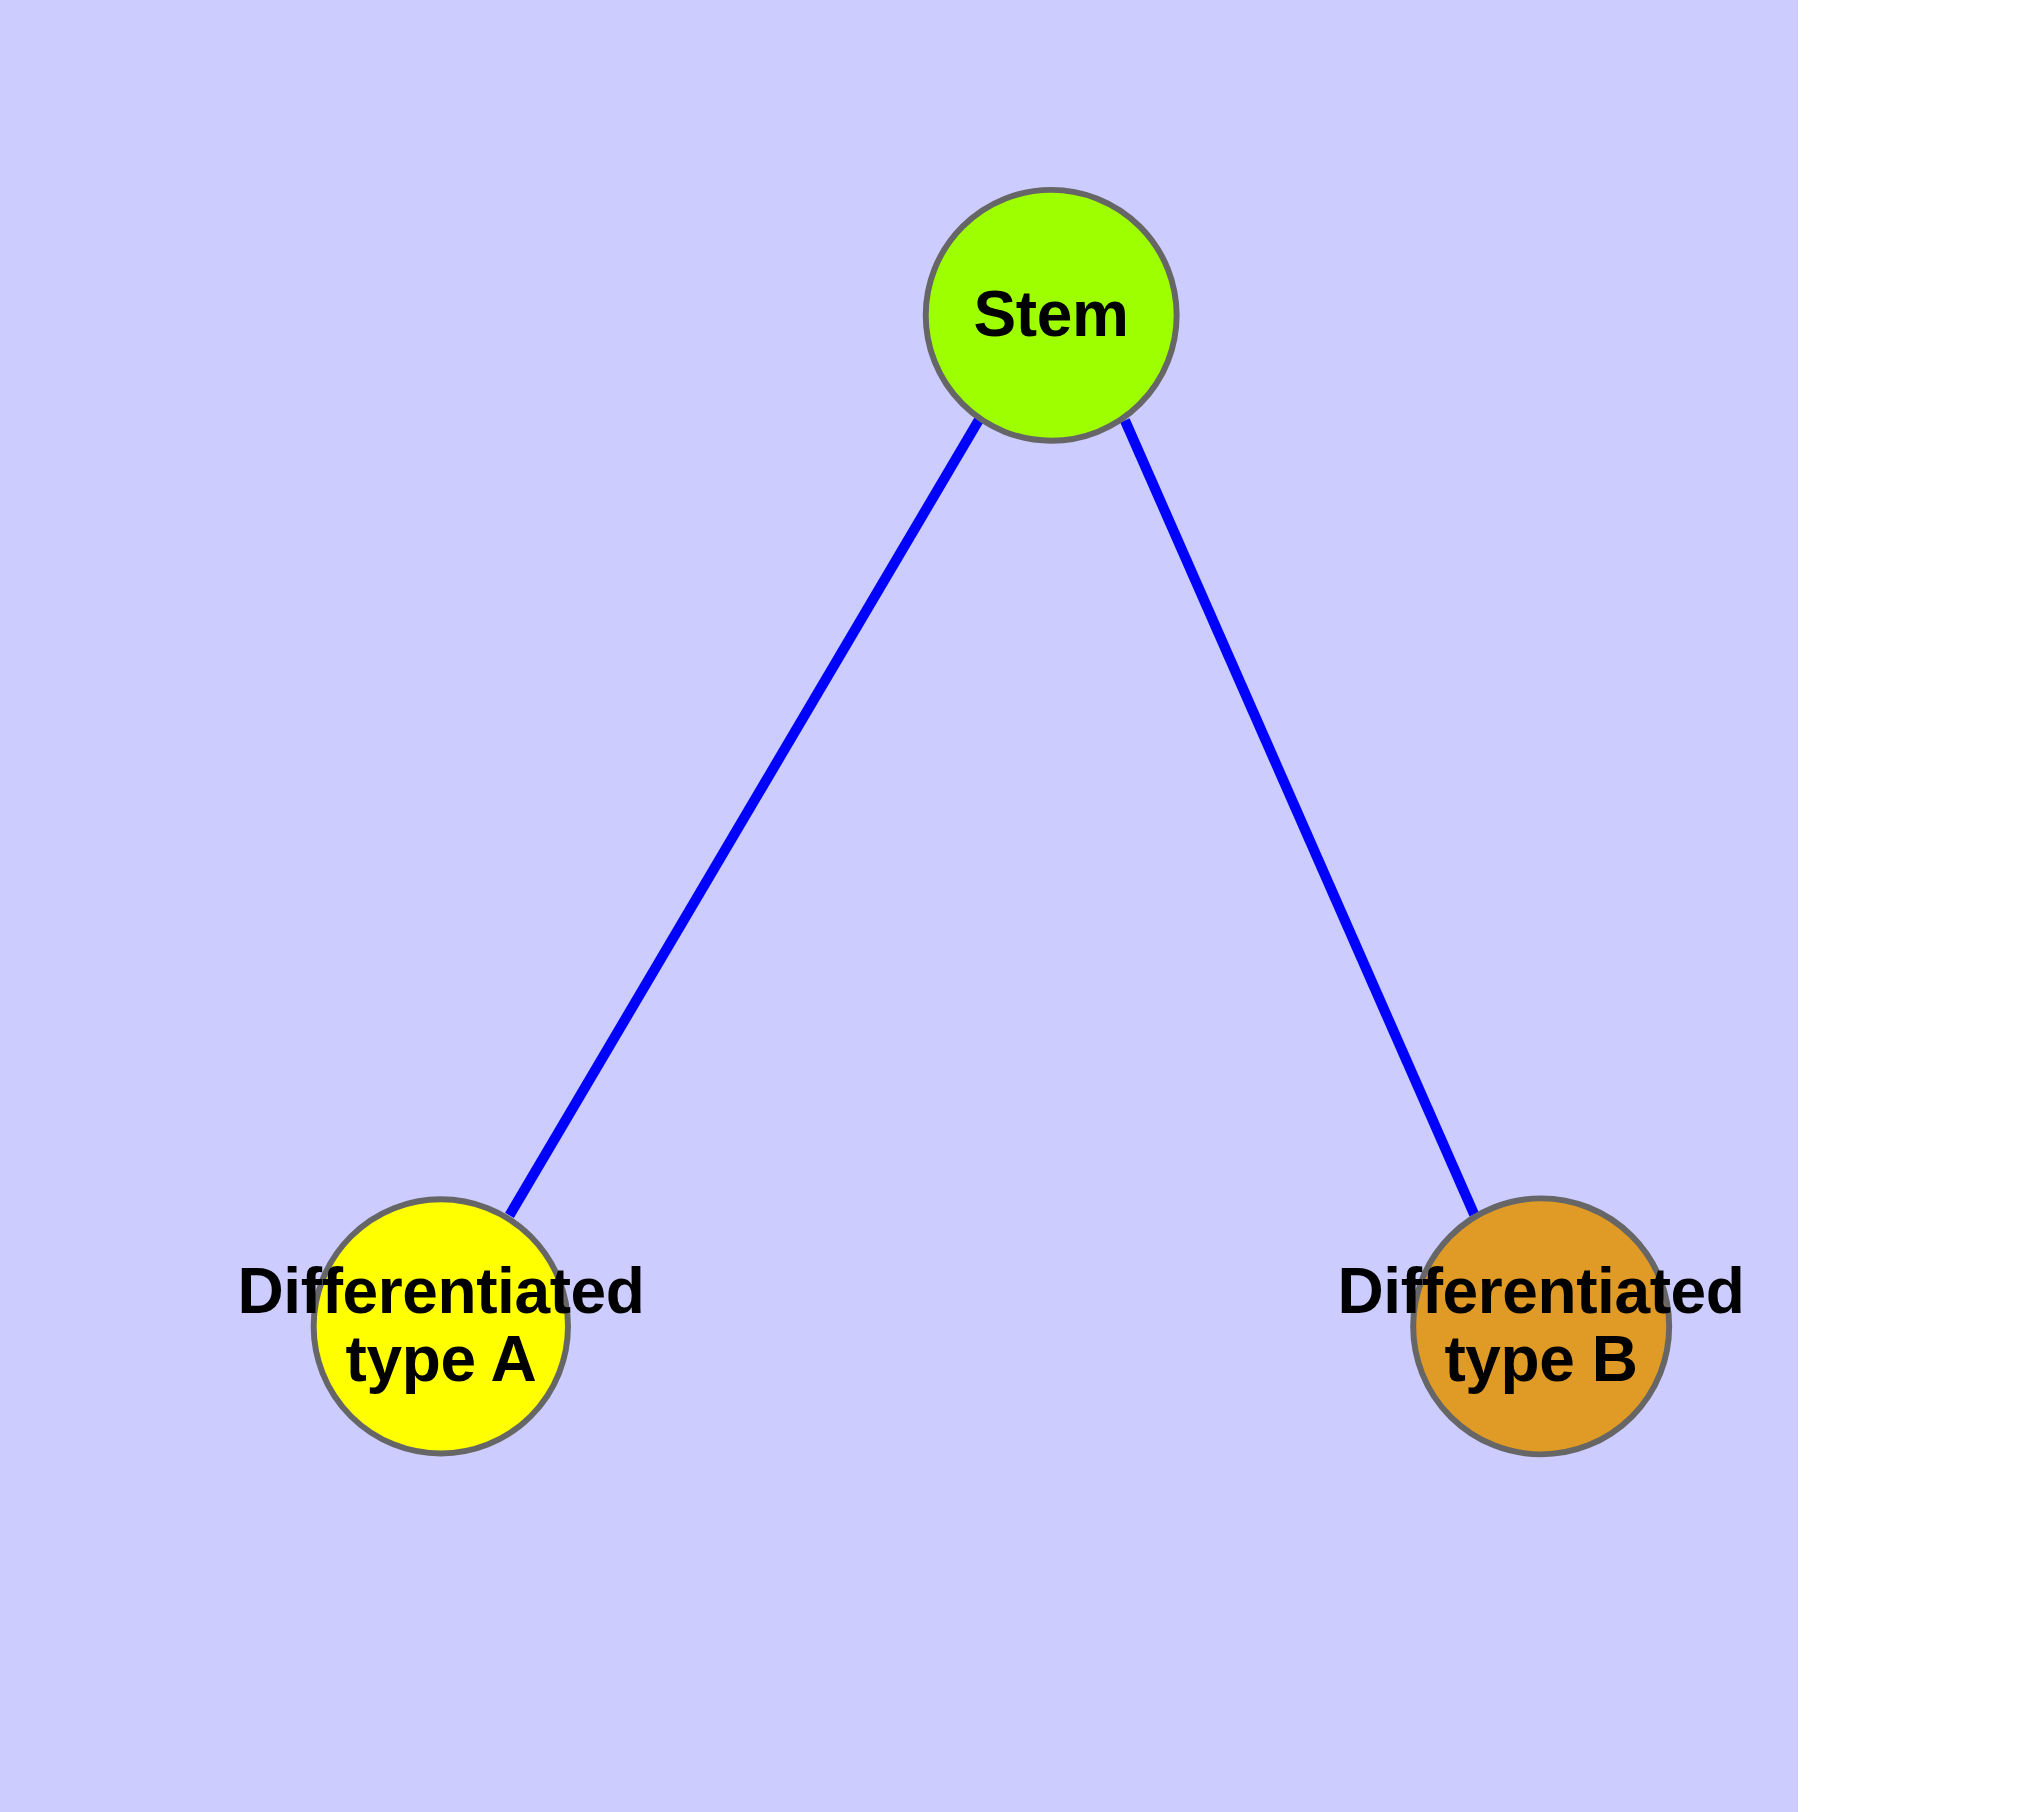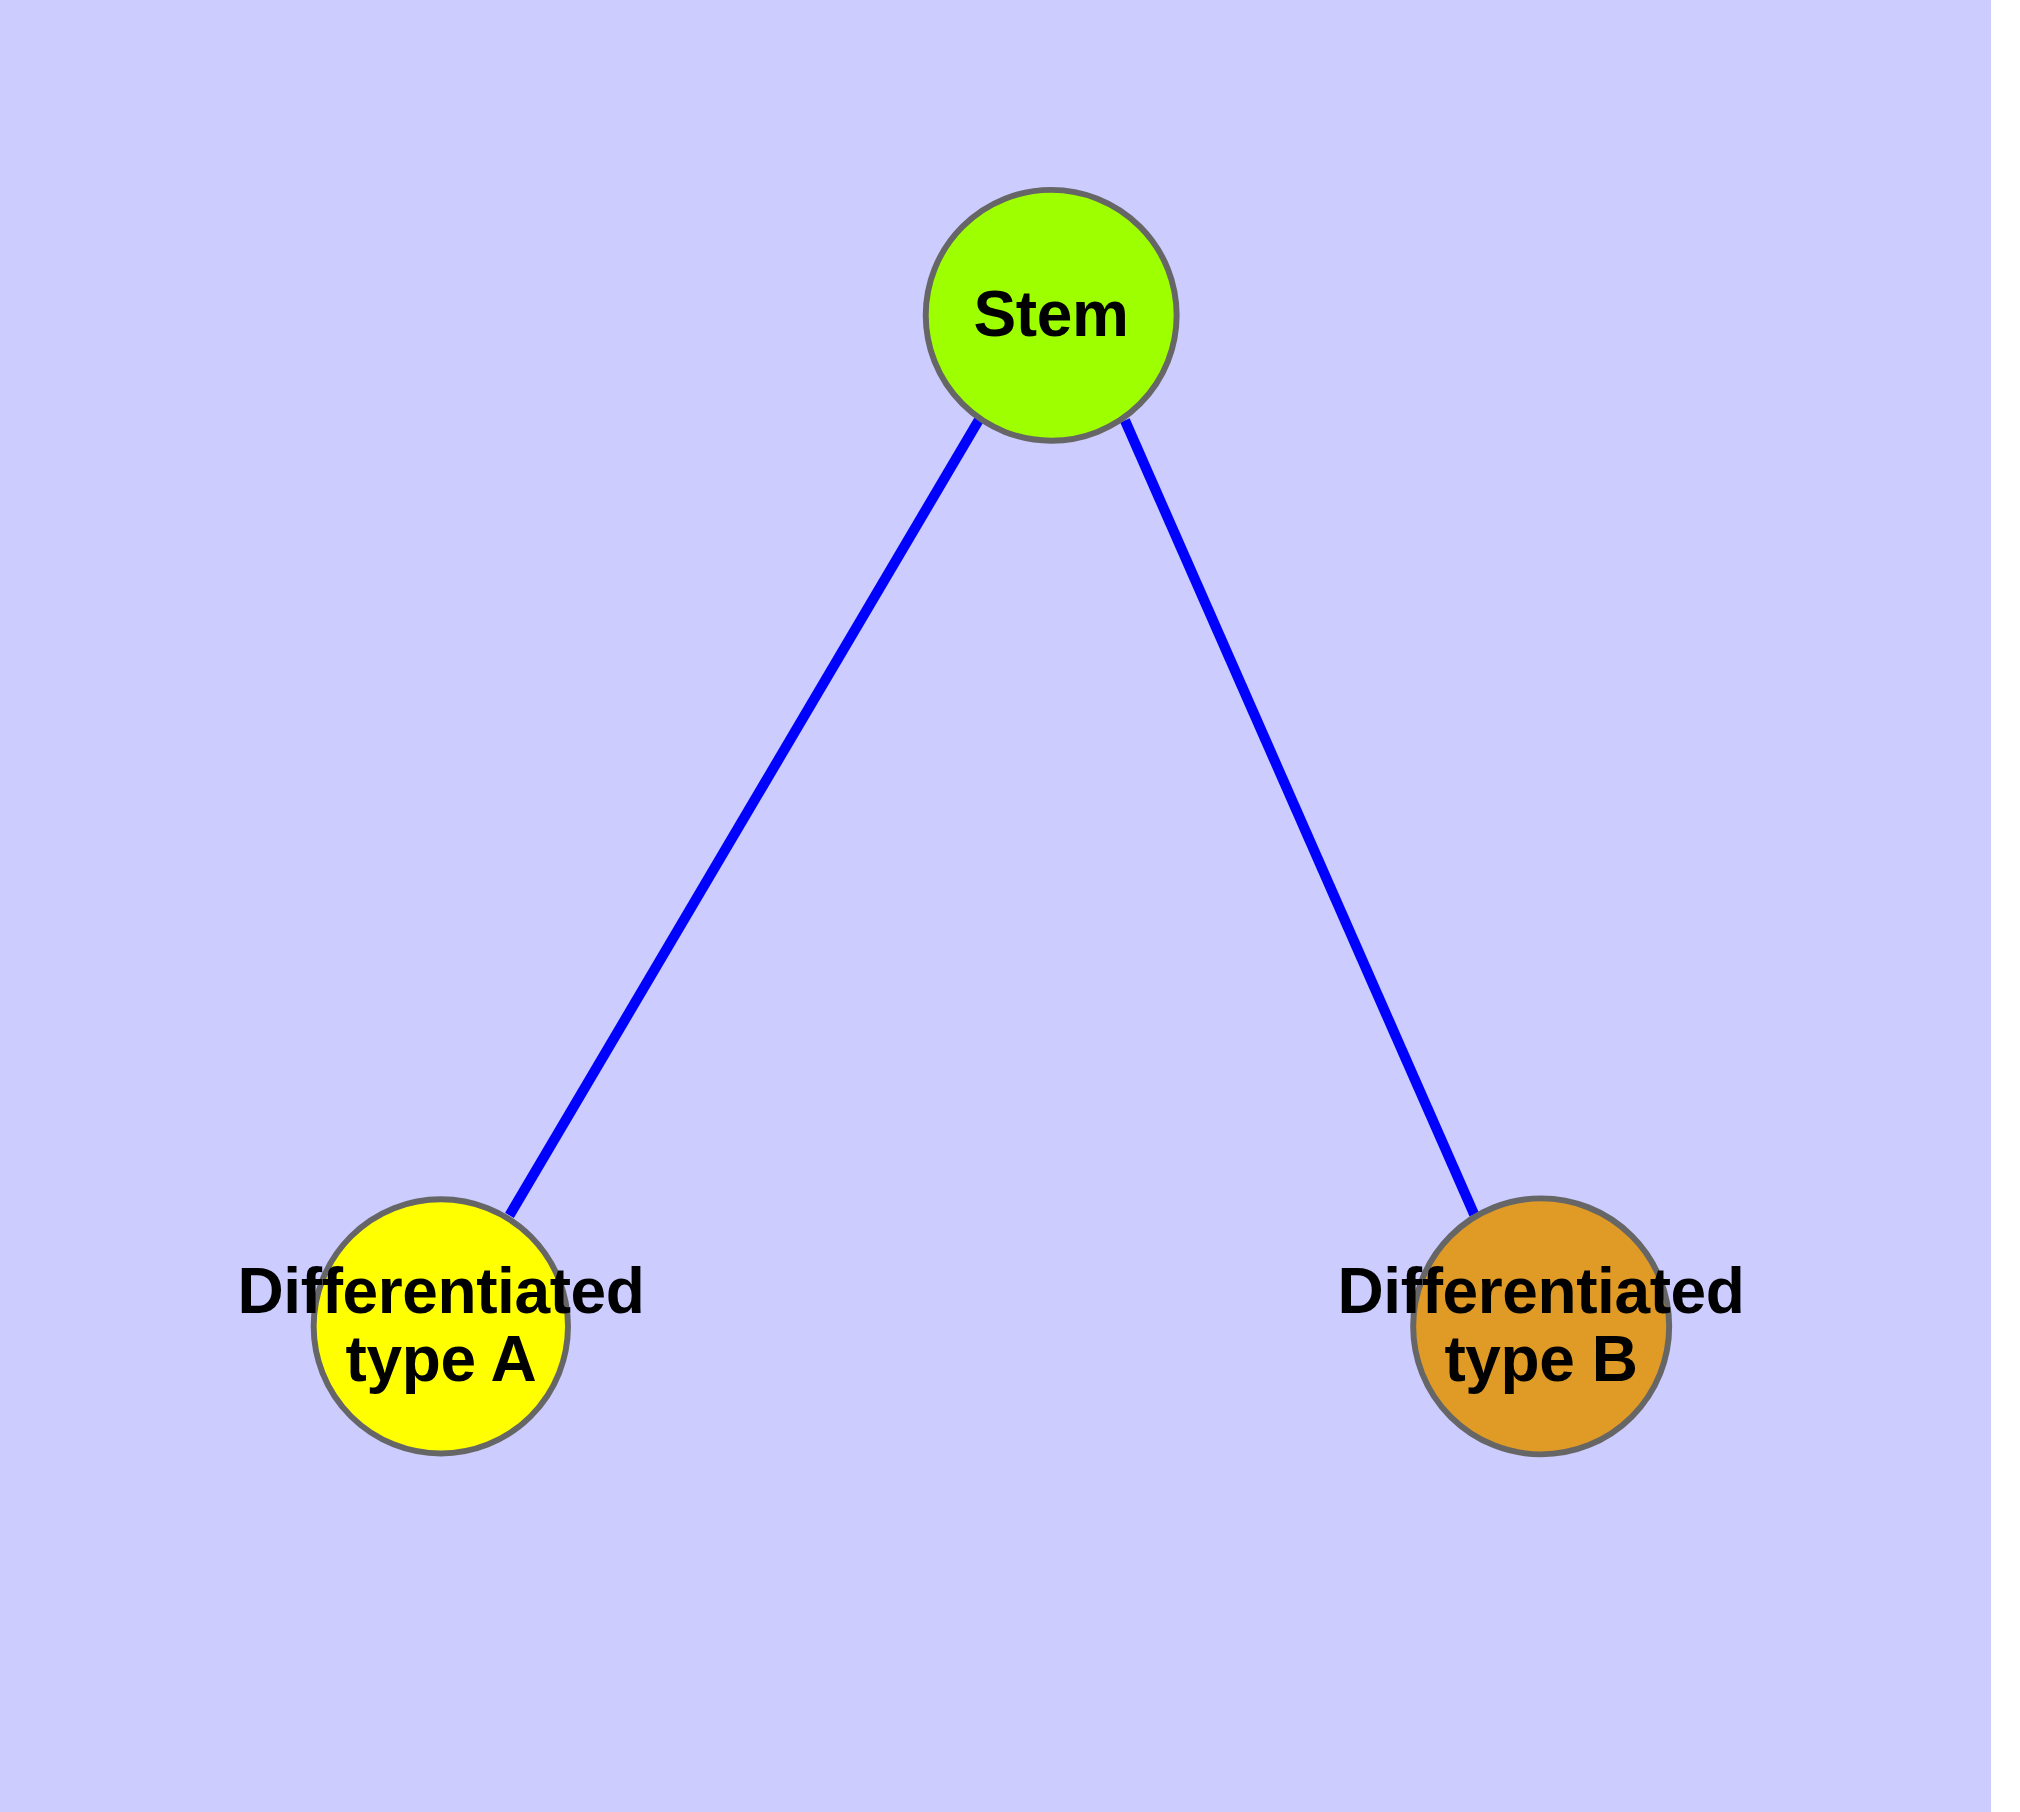--- a/index.html
+++ b/index.html
@@ -36,21 +36,21 @@
     line-height: 1.06;
     white-space: pre;
     pointer-events: none;
     transform: translate(-50%, -50%);
     letter-spacing: -0.4px;
   }
 </style>
 </head>
 <body>
 
-<div id="canvas" style="width: 1991px; height: 1812px;">
+<div id="canvas" style="width: 1798px; height: 1812px;">
 
   <div id="bg-rect" style="background: rgb(204, 204, 255); width: 2021px; height: 1812px;"></div>
 
   <svg id="graph-svg" viewBox="0 0 2384 2138" preserveAspectRatio="none" style="width: 2021px; height: 1812px;">
     <g id="edges-group">
         <line x1="1155" y1="495" x2="601" y2="1434" stroke="#0000ff" stroke-width="12" stroke-linecap="butt"></line>
         <line x1="1327" y1="496" x2="1739" y2="1433" stroke="#0000ff" stroke-width="12" stroke-linecap="butt"></line>
       </g>
     <g id="nodes-group">
         <circle cx="1240" cy="372" r="148" fill="#9eff00" stroke="#666666" stroke-width="7"></circle>

